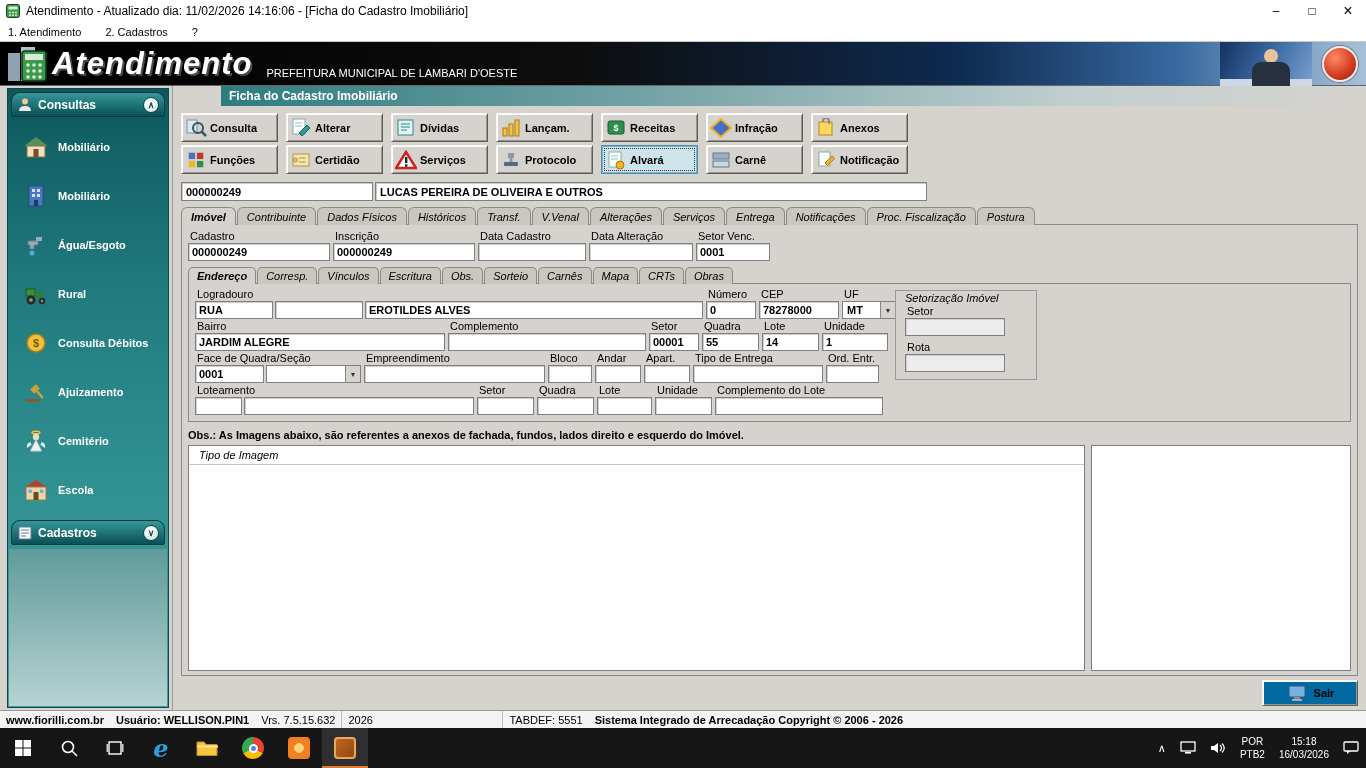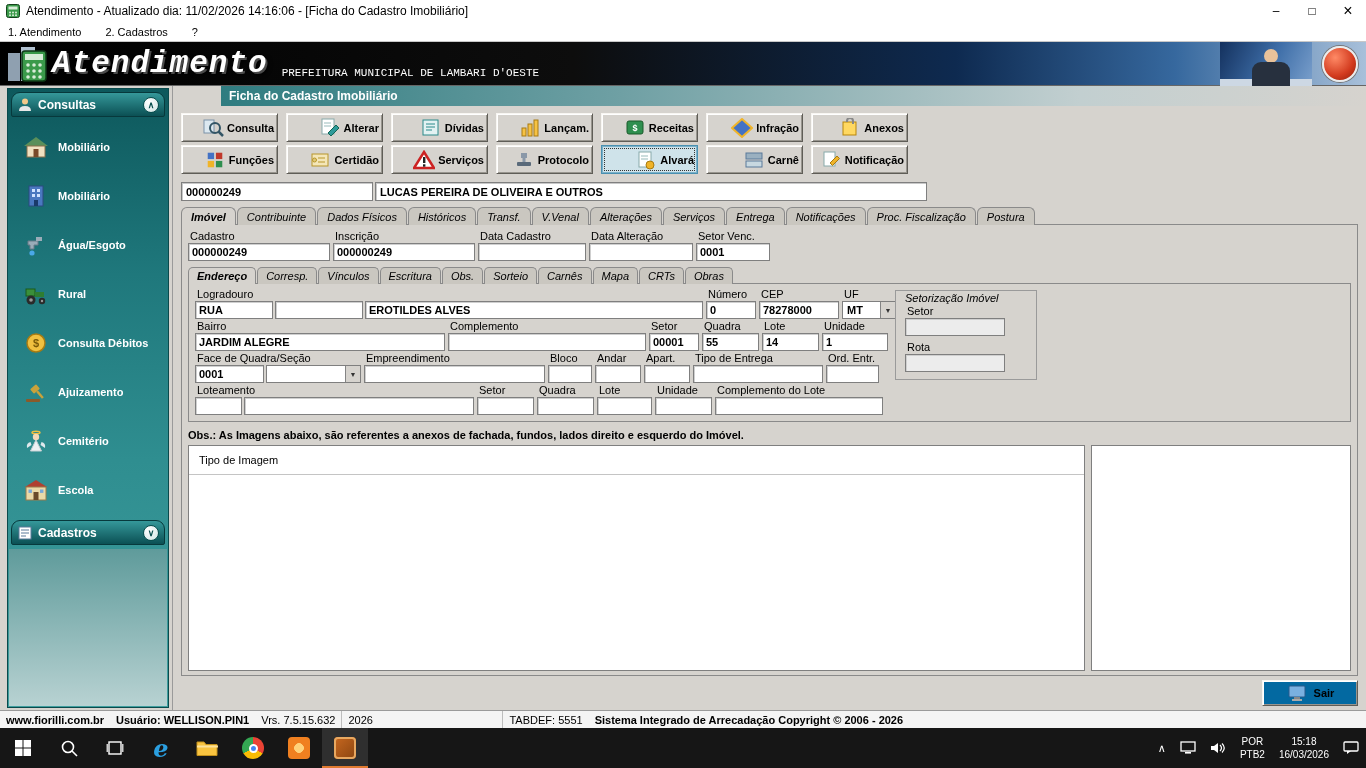--- a/index.html
+++ b/index.html
@@ -14,21 +14,21 @@
   .win-btn{width:36px;display:flex;align-items:center;justify-content:center;font-size:12px;cursor:pointer;}
   .win-btn.close{font-size:16px;}
 
   
   .menubar{height:20px;background:#fff;display:flex;align-items:center;gap:24px;padding-left:8px;
            border-bottom:1px solid #c8c8c8;flex:none;}
   .menu-item{cursor:pointer;}
 
   
   .banner{height:44px;flex:none;position:relative;display:flex;align-items:center;border-bottom:1px solid #666;
-          background:linear-gradient(90deg,#000 0%,#0d0d0d 42%,#0e2a50 70%,#36689e 86%,#a8c0da 100%);font-family:Liberation Mono, monospace;}
+          background:linear-gradient(90deg,#000 0%,#0d0d0d 42%,#0e2a50 70%,#36689e 86%,#a8c0da 100%);}
   .banner-logo{margin-left:6px;flex:none;display:flex;align-items:center;}
   .banner-title{font-size:31px;font-weight:bold;font-style:italic;color:#fff;margin-left:2px;letter-spacing:1px;
                 text-shadow:2px 2px 0 #4a4a4a,3px 3px 4px #000;}
   .banner-sub{color:#fff;font-size:11px;margin-left:14px;margin-top:18px;white-space:nowrap;}
   .banner-photo{position:absolute;right:54px;top:0;width:92px;height:44px;overflow:hidden;
                 background:linear-gradient(115deg,#14315e,#3e6ea8 55%,#7ba0cc);}
   .photo-head{position:absolute;right:34px;top:7px;width:14px;height:14px;border-radius:50%;background:#e9c29a;}
   .photo-body{position:absolute;right:22px;top:20px;width:38px;height:24px;border-radius:9px 9px 0 0;background:#27303e;}
   .photo-desk{position:absolute;left:0;bottom:0;width:100%;height:7px;background:#cdd8e4;}
   .banner-badge{position:absolute;right:8px;top:4px;width:36px;height:36px;border-radius:50%;
@@ -55,21 +55,21 @@
 
   
   .main{flex:1;display:flex;flex-direction:column;background:#d6d3ce;border-left:1px solid #9a9a9a;min-width:0;}
   .page-header{height:20px;flex:none;color:#fff;font-weight:bold;font-size:12px;display:flex;align-items:center;
                padding-left:8px;background:linear-gradient(90deg,#2f7c80 0%,#6fa0a4 35%,#c2cfd0 75%,#d6d3ce 100%);margin-left:48px;}
 
   .toolbar{flex:none;padding:7px 6px 3px 8px;display:grid;grid-template-columns:repeat(7,97px);
            grid-auto-rows:29px;gap:3px 8px;}
   .tbtn{display:flex;align-items:center;gap:3px;padding:0 3px;background:#d6d3ce;cursor:pointer;
         border:1px solid;border-color:#f8f6f2 #5f5d57 #5f5d57 #f8f6f2;
-        box-shadow:inset 1px 1px 0 #fff,inset -1px -1px 0 #98958e;font-weight:bold;white-space:nowrap;justify-content:flex-end;}
+        box-shadow:inset 1px 1px 0 #fff,inset -1px -1px 0 #98958e;font-weight:bold;white-space:nowrap;}
   .tbtn.selected{background:#cfe3ea;border-color:#4a90b0;box-shadow:inset 0 0 0 1px #7ab0c8;
                  outline:1px dotted #333;outline-offset:-4px;}
   .ticon{width:22px;height:20px;flex:none;display:flex;align-items:center;justify-content:center;}
 
   .recrow{flex:none;display:flex;gap:2px;padding:5px 8px 3px;}
   .recfield{height:19px;background:#fff;border:1px solid #7f7f7f;box-shadow:inset 1px 1px 0 #c8c8c8;
             display:flex;align-items:center;padding:0 4px;font-weight:bold;cursor:text;}
   .rec-code{width:192px;}
   .rec-owner{width:552px;}
 
@@ -98,22 +98,22 @@
   .combo{height:18px;border:1px solid #7f7f7f;background:#fff;display:flex;align-items:center;
          justify-content:space-between;font-weight:bold;padding-left:4px;cursor:pointer;}
   .combo-btn{width:15px;height:100%;background:#d6d3ce;border-left:1px solid #848484;display:flex;
              align-items:center;justify-content:center;font-size:7px;color:#333;flex:none;}
   .setorbox{position:absolute;left:706px;top:6px;width:142px;height:90px;border:1px solid #9a9a9a;padding:1px 9px;}
   .gtitle{font-style:italic;white-space:nowrap;}
 
   .obsline{font-weight:bold;padding:7px 0 4px;flex:none;}
   .imagearea{flex:1;display:flex;gap:6px;min-height:0;}
   .imglist{flex:1;background:#fff;border:1px solid #7f7f7f;display:flex;flex-direction:column;}
-  .imglist-header{height:29px;border-bottom:1px solid #c4c4c4;display:flex;align-items:center;
-                  padding:0 10px;flex:none;}
+  .imglist-header{height:19px;border-bottom:1px solid #c4c4c4;display:flex;align-items:center;
+                  padding:0 10px;font-style:italic;flex:none;}
   .imgpreview{width:260px;background:#fff;border:1px solid #7f7f7f;flex:none;}
 
   .bottombar{flex:none;height:34px;display:flex;align-items:center;justify-content:flex-end;padding:0 8px;}
   .sairbtn{width:96px;height:26px;display:flex;align-items:center;justify-content:center;gap:6px;background:#0369a1;
            border:1px solid;border-color:#f8f6f2 #5f5d57 #5f5d57 #f8f6f2;
            box-shadow:inset 1px 1px 0 #fff,inset -1px -1px 0 #98958e;font-weight:bold;cursor:pointer;}
 
   
   .statusbar{height:18px;flex:none;background:#f4f4f4;border-top:1px solid #9a9a9a;display:flex;align-items:center;}
   .sseg{padding:0 6px;height:100%;display:flex;align-items:center;white-space:nowrap;}

